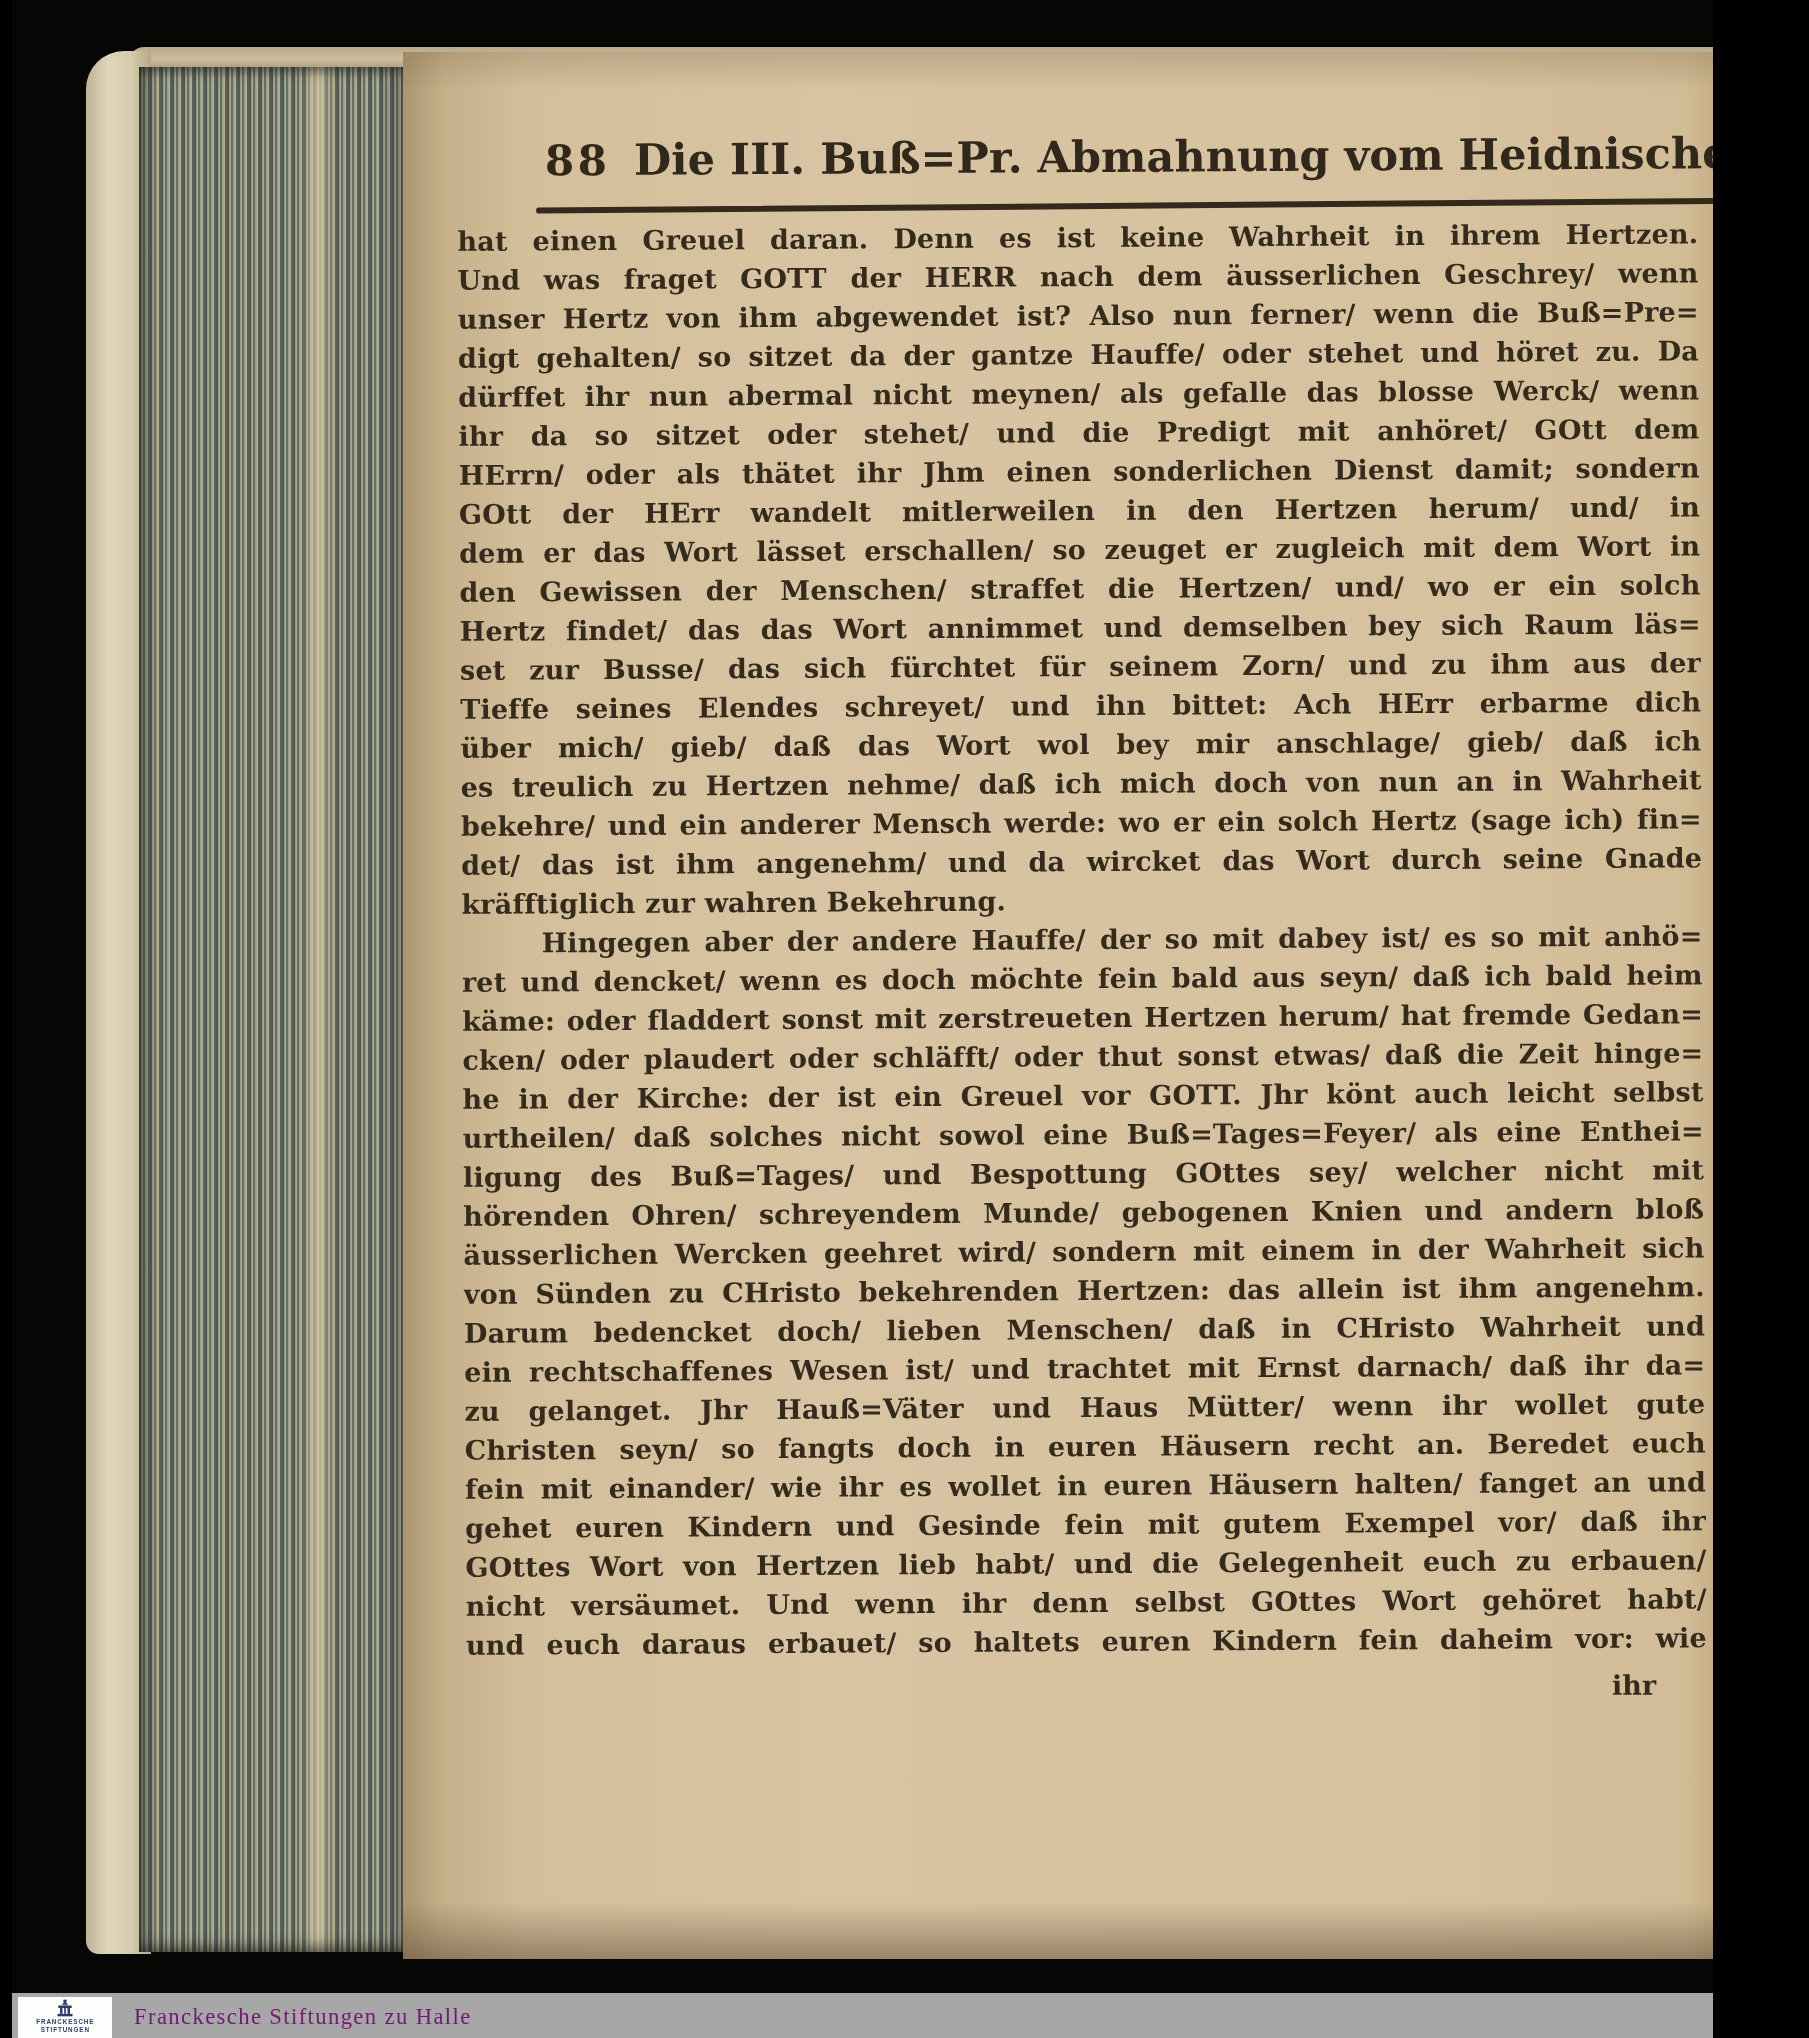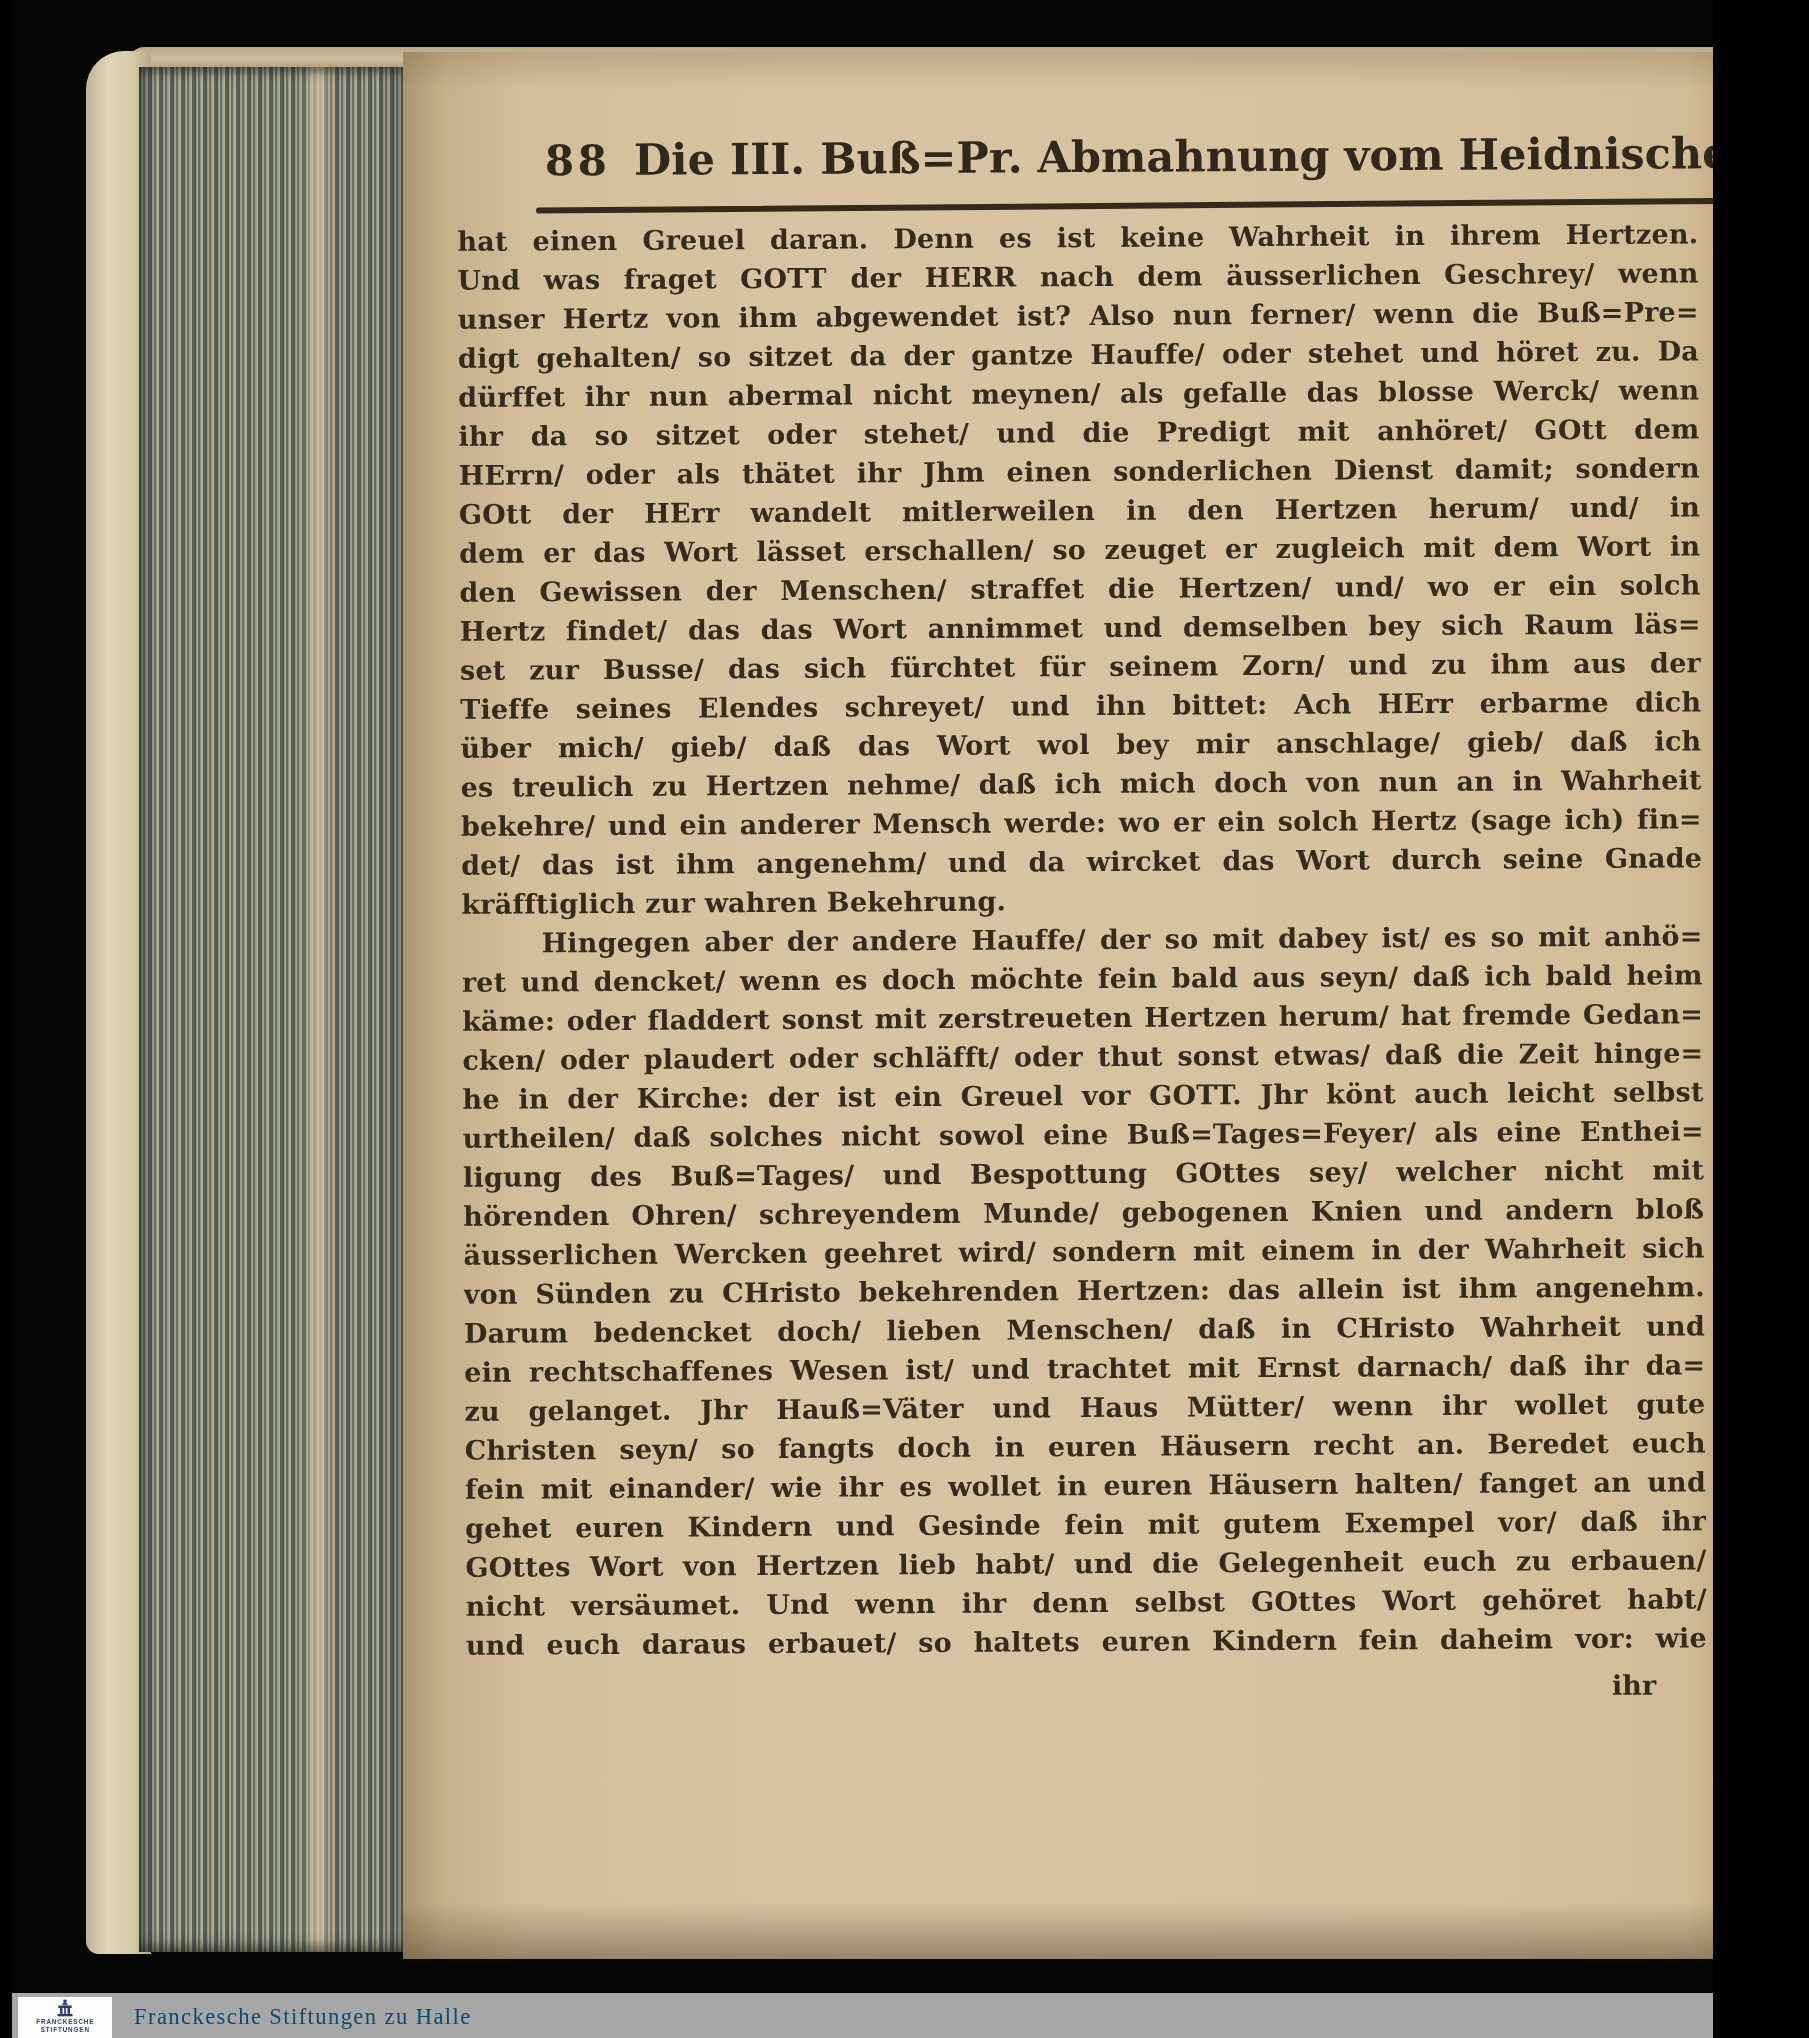--- a/index.html
+++ b/index.html
@@ -69,21 +69,21 @@
   .logo-box{
     position:absolute;left:6.3px;top:3.6px;width:94px;height:43px;background:#fdfdfb;
     display:flex;flex-direction:column;align-items:center;justify-content:flex-start;
     padding-top:1.8px;box-sizing:border-box;
   }
   .logo-glyph{width:20px;height:20px;display:block;}
   .logo-line{font-family:"Liberation Sans",sans-serif;font-size:6.3px;line-height:7.2px;
     color:#2b3d6b;letter-spacing:0.9px;font-weight:bold;text-align:center;}
   .institution{
     position:absolute;left:122px;top:11px;
-    font-family:"Liberation Serif",serif;font-size:22.6px;color:#0c4a6e;letter-spacing:1.4px;
+    font-family:"Liberation Serif",serif;font-size:22.6px;color:#701a75;letter-spacing:1.4px;
   }
   .dfg{
     position:absolute;right:11px;top:7.2px;
     font-family:"DejaVu Sans",sans-serif;font-weight:bold;font-size:29px;color:#0c4a6e;
     letter-spacing:-1.8px;font-stretch:condensed;
   }
 </style>
 </head>
 <body>
 

